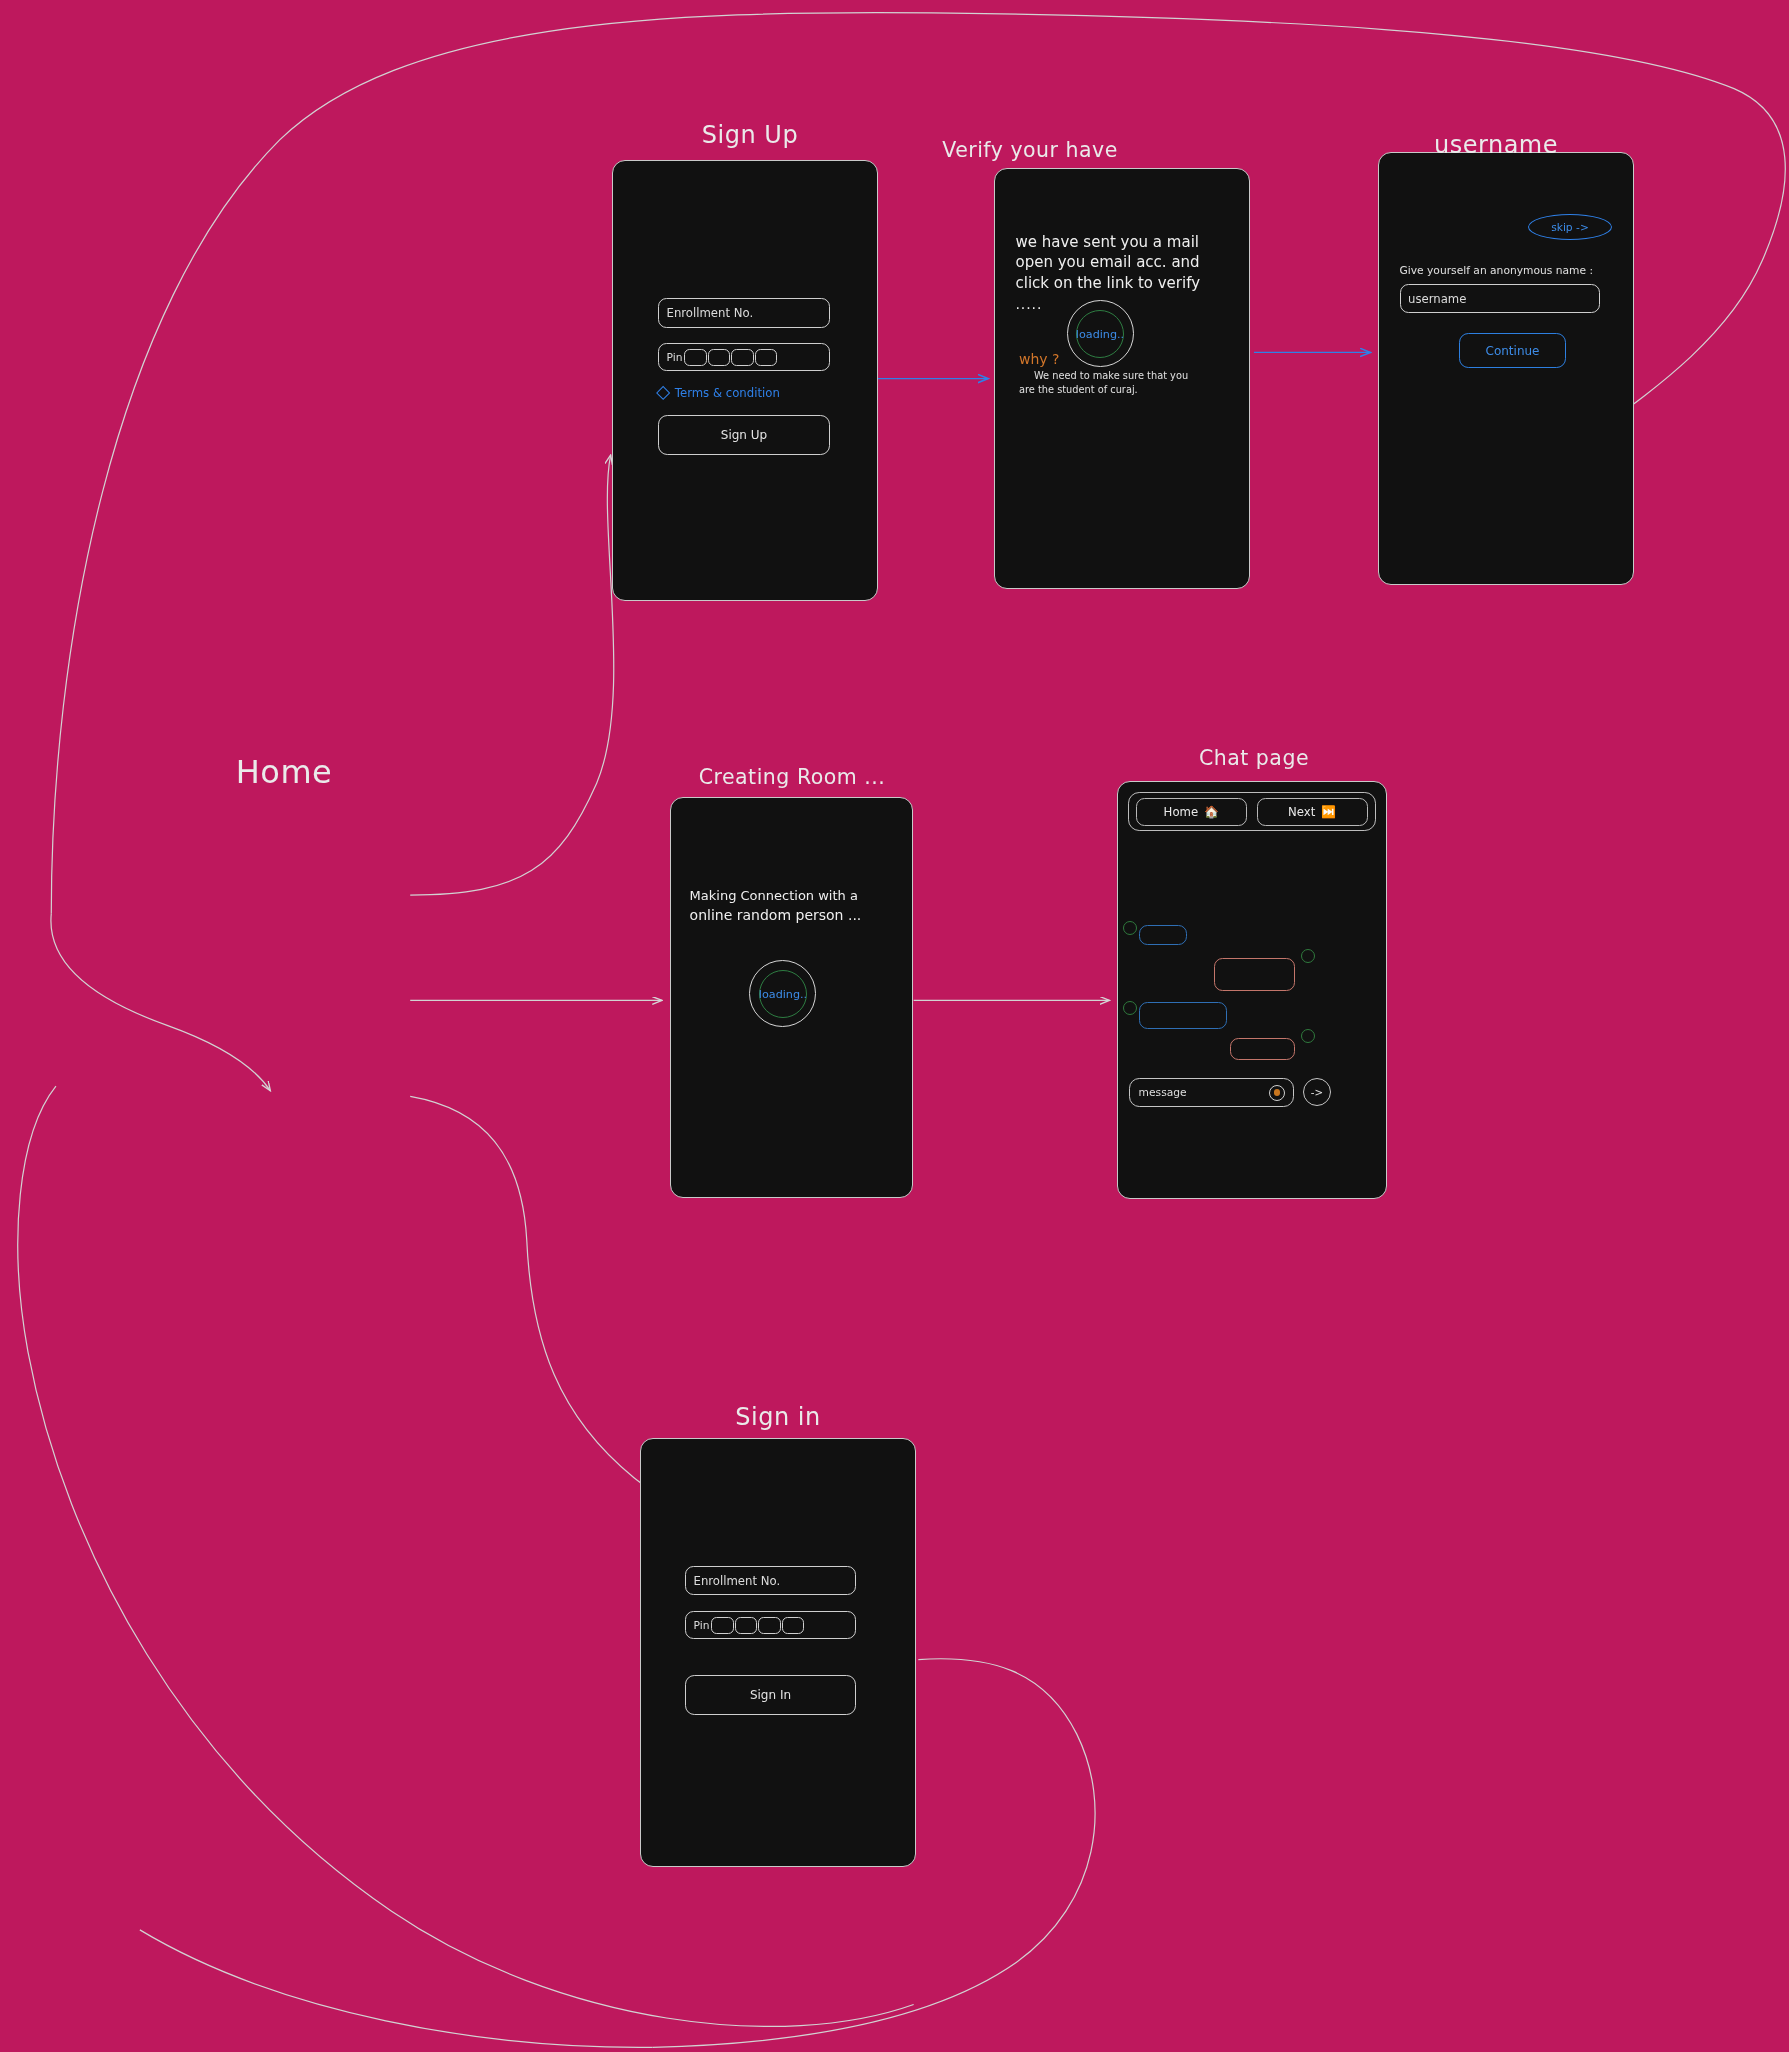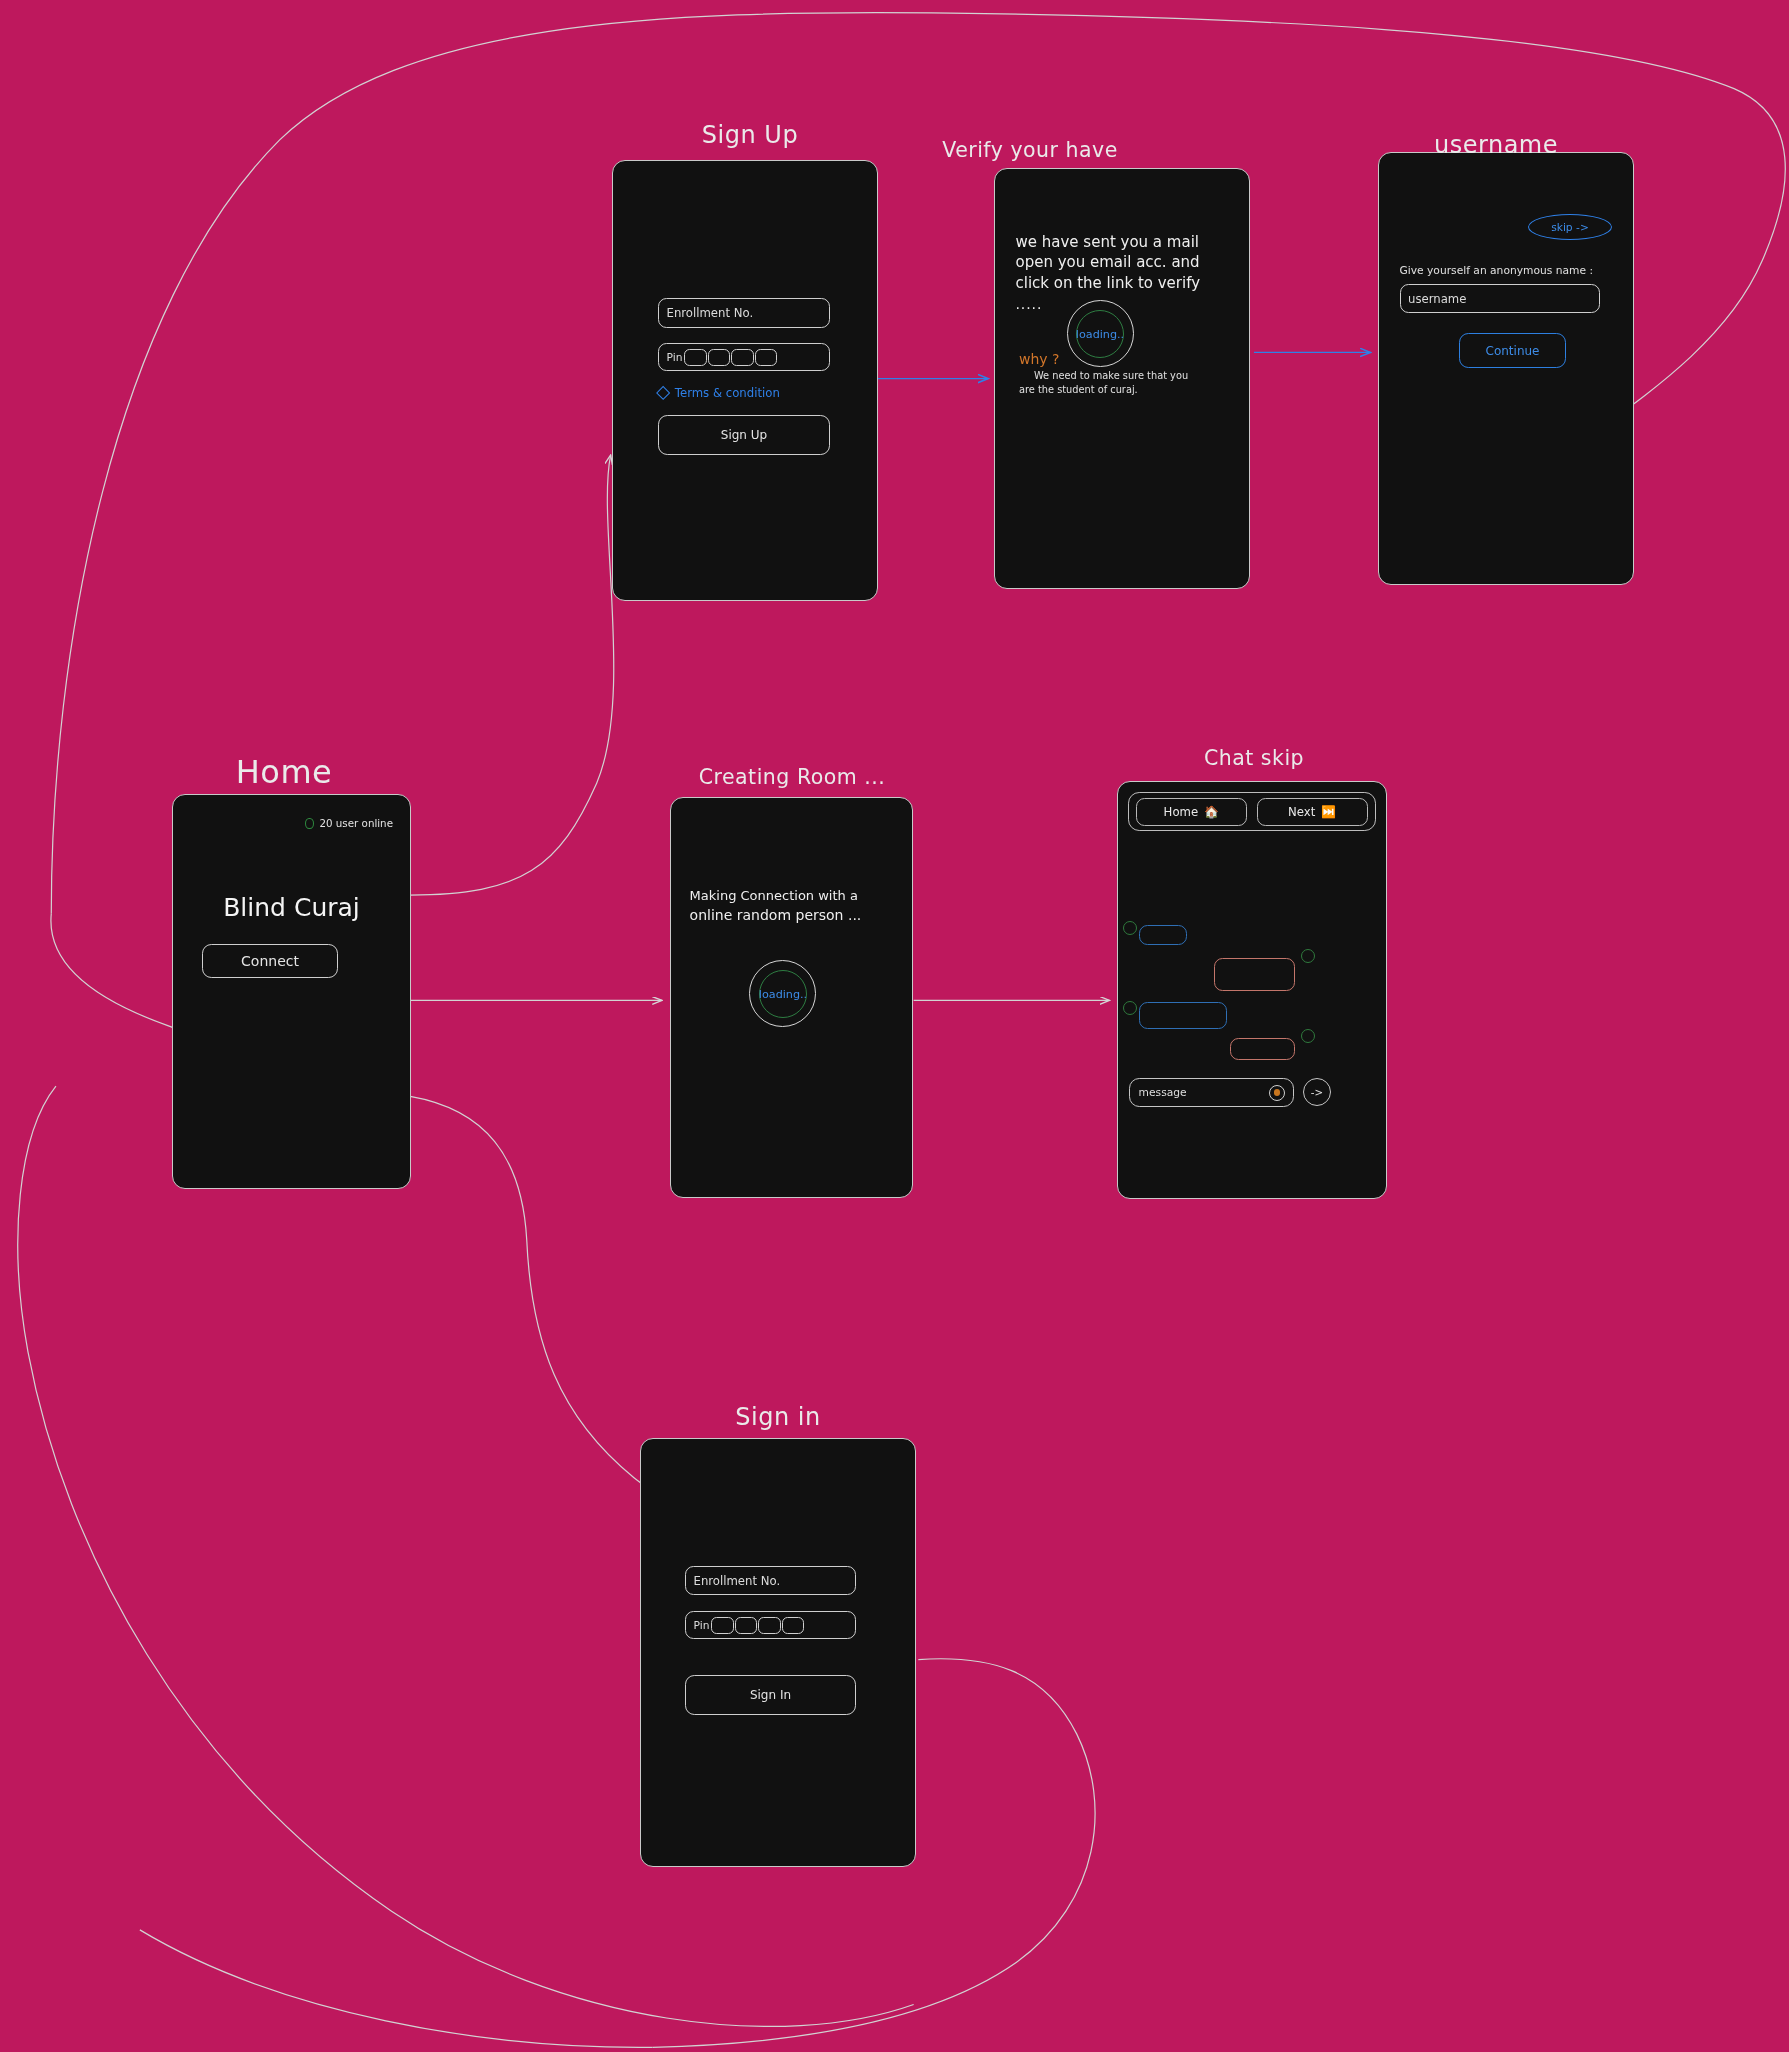--- a/index.html
+++ b/index.html
@@ -259,38 +259,30 @@
 
   <div class="card-title t-lg" style="top:131px; left:1361px; width:270px;">username</div>
   <div class="card" style="top:152px; left:1378px; width:256px; height:433px;padding-left:40px;">
     <div class="skip-diamond" style="top:61px; left:149px; width:84px; height:26px;">skip -&gt;</div>
     <div class="small" style="position:absolute; top:110px; left:20.5px; font-size:10.7px;">Give yourself an anonymous name :</div>
     <div class="field" style="position:absolute; top:131px; left:20.5px; width:200px; height:29px;">username</div>
     <div class="btn blue" style="position:absolute; top:180px; left:80px; width:107px; height:35px;">Continue</div>
   </div>
 
   <div class="card-title t-xl" style="top:753px; left:149px; width:270px;">Home</div>
-  <div class="card" style="top:794px; left:172px; width:239px; height:395px;">
-    <div class="online-row" style="top:22.4px; right:17px;">
-      <span class="online-dot"></span>
-      <span>20 user online</span>
-    </div>
-    <div class="brand" style="position:absolute; top:98px; left:0; width:100%;">Blind Curaj</div>
-    <div class="btn" style="position:absolute; top:149px; left:29px; width:136px; height:34px; font-size:14px;">Connect</div>
-  </div>
 
   <div class="card-title t-md" style="top:765px; left:657px; width:270px;">Creating Room ...</div>
   <div class="card" style="top:797px; left:670px; width:243px; height:401px;">
     <div class="para" style="position:absolute; top:88px; left:18.6px; font-size:13px;">Making Connection with a</div>
     <div class="para" style="position:absolute; top:107px; left:18.6px; font-size:14px;">online random person ...</div>
     <div class="spin-outer" style="top:162px; left:78px; width:67px; height:67px;"></div>
     <div class="spin-inner" style="top:172px; left:88px; width:48px; height:48px;">loading..</div>
   </div>
 
-  <div class="card-title t-md" style="top:746px; left:1119px; width:270px;">Chat skip</div>
+  <div class="card-title t-md" style="top:746px; left:1119px; width:270px;">Chat page</div>
   <div class="card" style="top:781px; left:1117px; width:270px; height:418px;">
     <div class="chat-topbar" style="top:10.3px; left:10.3px; right:10.3px; height:39px;">
       <div class="chat-tab">
         <span>Home</span>
         <span style="font-size:12px;">🏠</span>
       </div>
       <div class="chat-tab">
         <span>Next</span>
         <span style="font-size:12px;">⏭️</span>
       </div>

